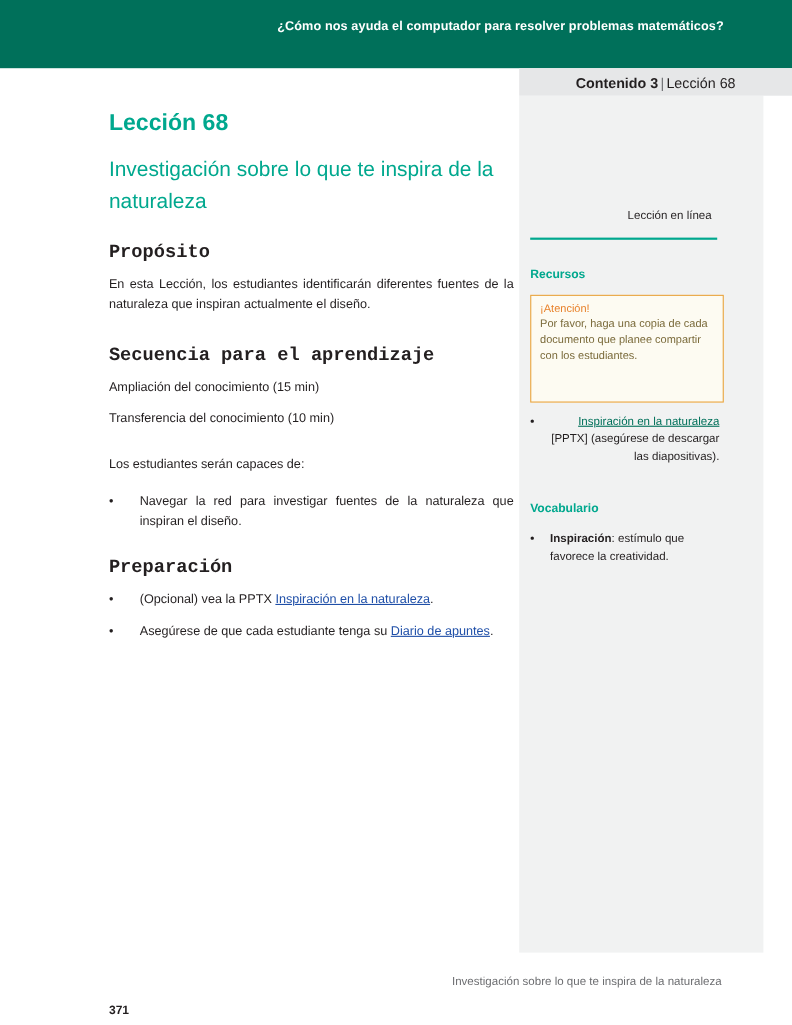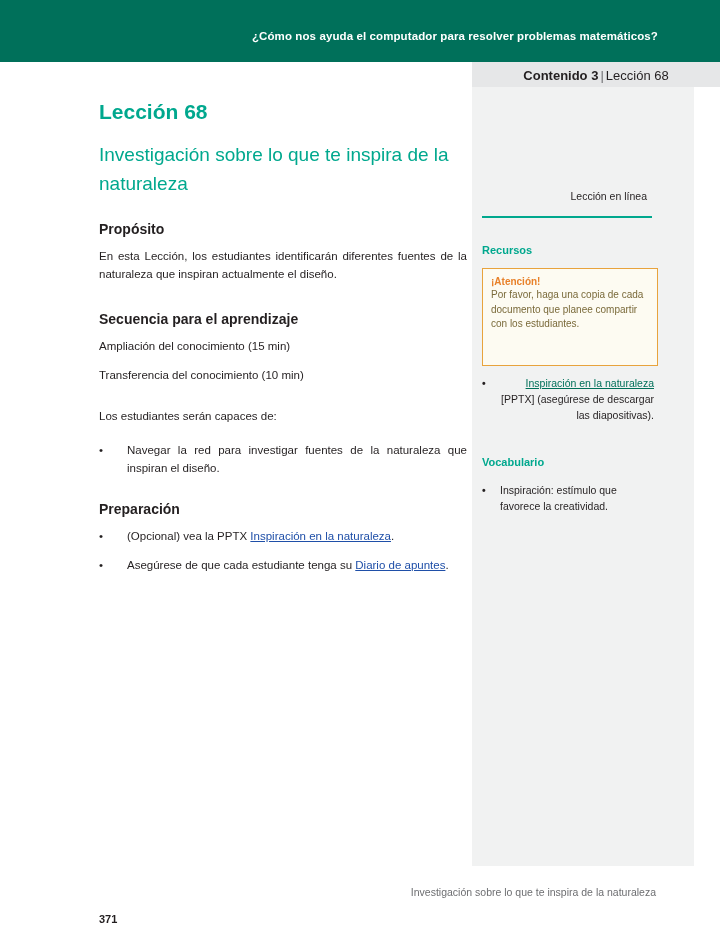--- a/index.html
+++ b/index.html
@@ -20,21 +20,21 @@
   .header-band {
     position: absolute;
     top: 0; left: 0;
     width: 720px;
     height: 62px;
     background: #00705a;
   }
   .header-title {
     position: absolute;
     right: 62px;
-    top: 30px;
+    top: 18px;
     color: #ffffff;
     font-size: 11.5px;
     font-weight: bold;
     letter-spacing: 0.1px;
   }
 
   
   .sidebar-tab {
     position: absolute;
     left: 472px;
@@ -106,21 +106,21 @@
     top: 268px;
     width: 158px;
     height: 82px;
     border: 1px solid #e8a33d;
     background: #fdfbf2;
     padding: 7px 8px;
     box-sizing: content-box;
   }
   .attention-title {
     font-size: 10px;
-    font-weight: bold;
+    font-weight: normal;
     color: #e8812a;
     margin-bottom: 1px;
   }
   .attention-text {
     font-size: 10px;
     color: #7a6a3a;
     line-height: 1.45;
   }
 
   .res-item {
@@ -153,21 +153,21 @@
     line-height: 1.55;
     color: #231f20;
   }
   .vocab-item .bullet {
     position: absolute;
     left: 0;
     top: 0;
     font-weight: bold;
   }
   .vocab-item .body { display: block; padding-left: 18px; }
-  .vocab-item b { font-weight: normal; }
+  .vocab-item b { font-weight: bold; }
 
   
   .main {
     position: absolute;
     left: 99px;
     top: 100px;
     width: 368px;
   }
   .lesson-number {
     font-size: 21px;
@@ -176,24 +176,25 @@
     margin: 0 0 16px 0;
   }
   .lesson-title {
     font-size: 19px;
     color: #00a88e;
     line-height: 1.55;
     margin: 0 0 22px 0;
     font-weight: normal;
   }
   .sec-head {
-    font-size: 14px;
+    font-size: 17px;
     font-weight: bold;
     color: #231f20;
     margin: 0 0 11px 0;
+    font-family: Liberation Mono, monospace;
   }
   .para {
     font-size: 11.5px;
     line-height: 1.55;
     color: #231f20;
     margin: 0 0 16px 0;
     text-align: justify;
   }
   .para.nojust { text-align: left; }
   .line {

